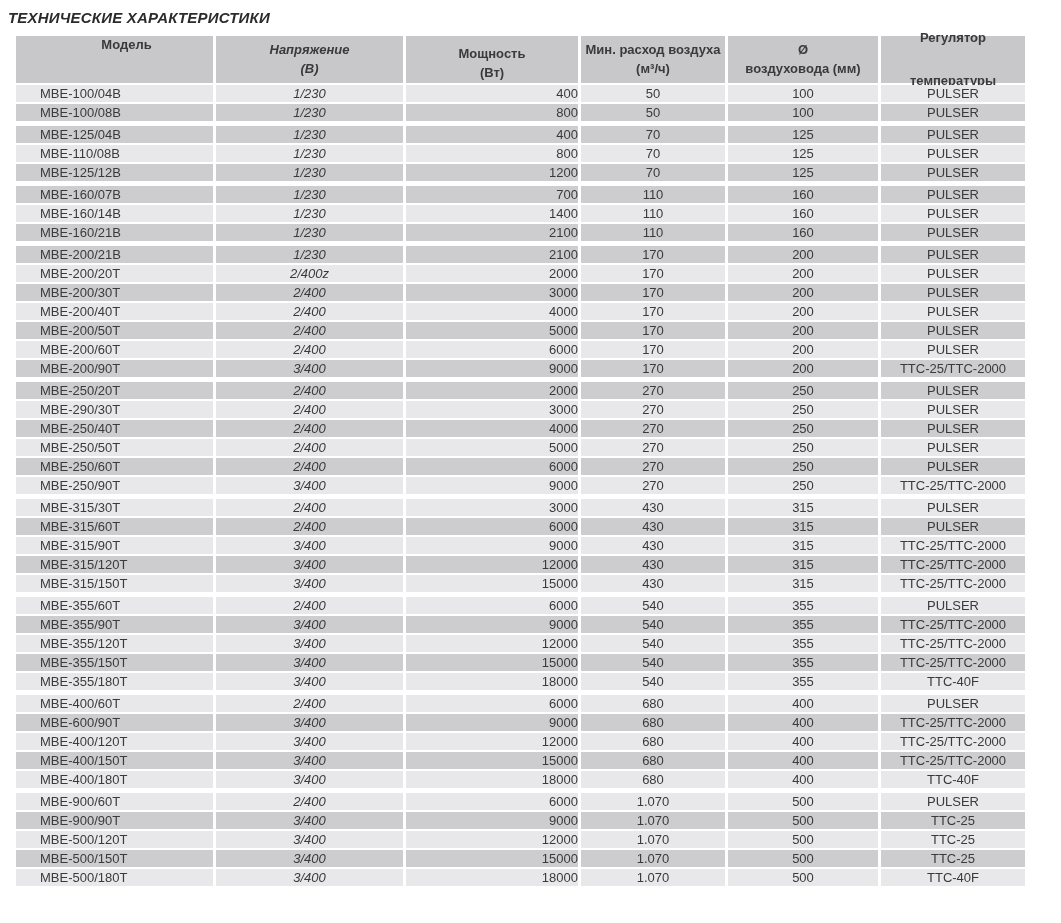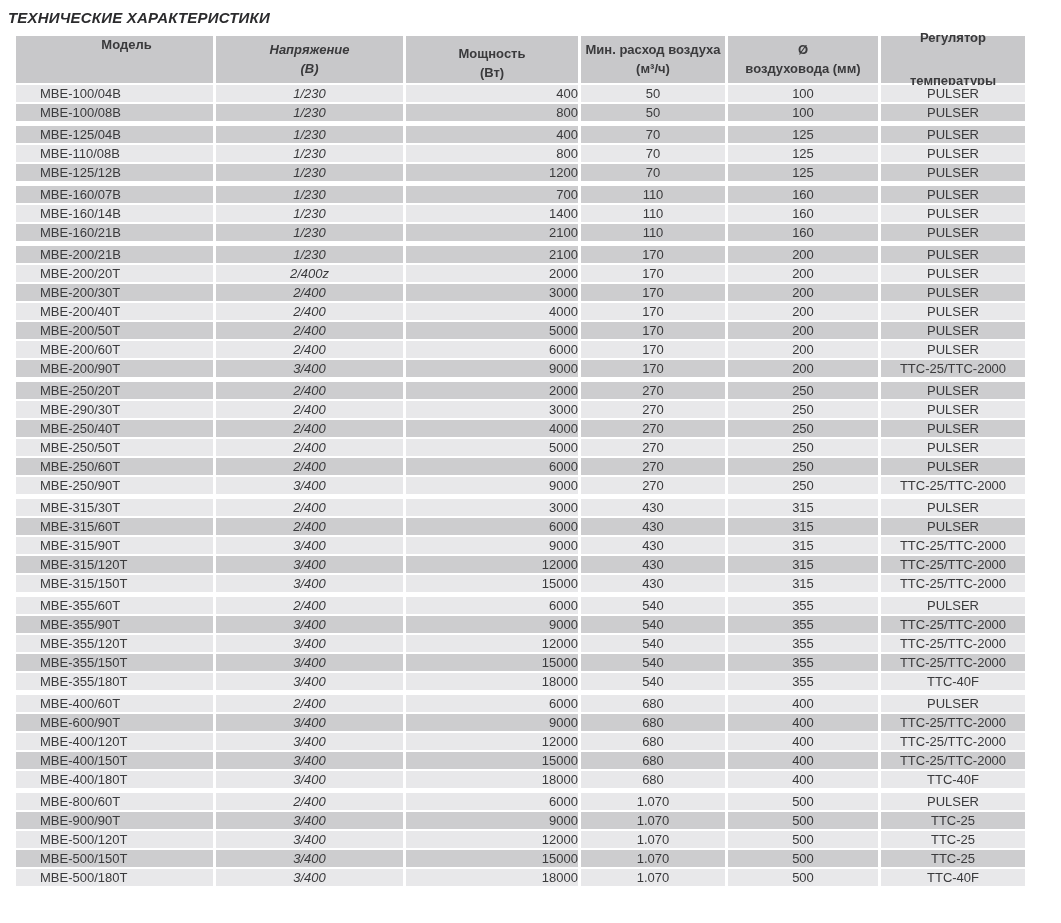--- a/index.html
+++ b/index.html
@@ -410,21 +410,21 @@
             <div class="cell c0">MBE-400/180T</div>
             <div class="cell c1">3/400</div>
             <div class="cell c2">18000</div>
             <div class="cell c3">680</div>
             <div class="cell c4">400</div>
             <div class="cell c5">TTC-40F</div>
           </div>
         </div>
         <div class="group">
           <div class="row light">
-            <div class="cell c0">MBE-800/60T</div>
+            <div class="cell c0">MBE-900/60T</div>
             <div class="cell c1">2/400</div>
             <div class="cell c2">6000</div>
             <div class="cell c3">1.070</div>
             <div class="cell c4">500</div>
             <div class="cell c5">PULSER</div>
           </div>
           <div class="row dark">
             <div class="cell c0">MBE-900/90T</div>
             <div class="cell c1">3/400</div>
             <div class="cell c2">9000</div>

